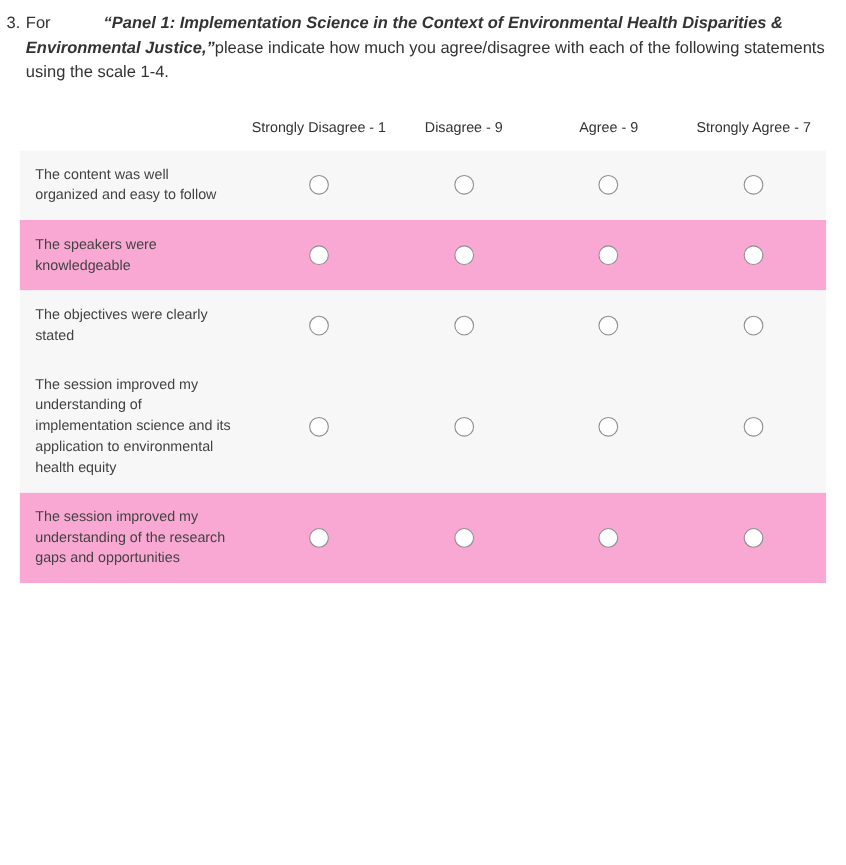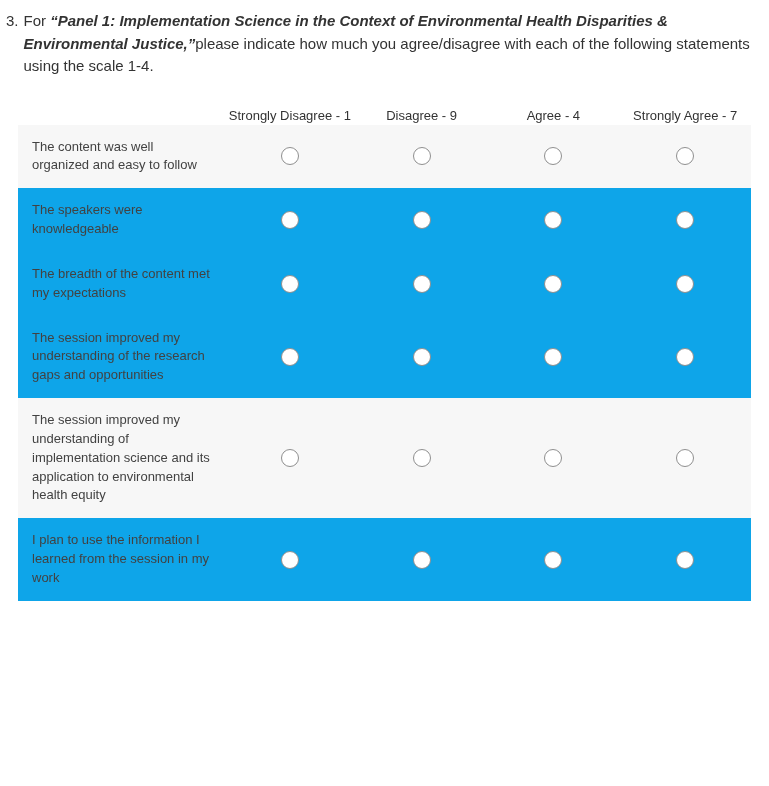--- a/index.html
+++ b/index.html
@@ -26,47 +26,48 @@
   .q-number {
     flex: 0 0 auto;
     margin-right: 5px;
   }
   .q-text {
     max-width: 742px;
   }
   .q-emph {
     font-weight: bold;
     font-style: italic;
+    margin-left: 44px;
   }
   
   .likert {
     margin-left: 12px;
     margin-top: 28px;
     width: 733px;
   }
   .likert-header {
     display: flex;
-    margin-bottom: 0;
+    margin-bottom: 12px;
   }
   .header-spacer {
     flex: 0 0 206px;
   }
   .header-cell {
     flex: 1;
     text-align: center;
     font-size: 13px;
     color: #333333;
     padding: 2px 4px;
   }
   .likert-row {
     display: flex;
     align-items: center;
   }
   .likert-row.odd  { background: #f7f7f7; }
-  .likert-row.even { background: #0ea5e9; }
+  .likert-row.even { background: #f9a8d4; }
   .row-label {
     flex: 0 0 206px;
     padding: 13px 14px;
     font-size: 13px;
     line-height: 1.45;
     color: #424242;
   }
   .radio-cell {
     flex: 1;
     display: flex;
@@ -93,21 +94,21 @@
     <span class="q-number">3.</span>
     <div class="q-text"><span>For </span><span class="q-emph">“Panel 1: Implementation Science in the Context of Environmental Health Disparities &amp; Environmental Justice,”</span><span>please indicate how much you agree/disagree with each of the following statements using the scale 1-4.</span></div>
   </div>
 
   <div class="likert">
     <div class="likert-header">
       <div class="header-spacer"></div>
 
     <div class="header-cell">Strongly Disagree - 1</div>
         <div class="header-cell">Disagree - 9</div>
-        <div class="header-cell">Agree - 4</div>
+        <div class="header-cell">Agree - 9</div>
         <div class="header-cell">Strongly Agree - 7</div>
       </div>
     <div>
 
     <div class="likert-row odd">
     <div class="row-label">The content was well organized and easy to follow</div>
   <div class="radio-cell">
             <span class="radio"></span>
           </div>
           <div class="radio-cell">
@@ -128,37 +129,22 @@
           <div class="radio-cell">
             <span class="radio"></span>
           </div>
           <div class="radio-cell">
             <span class="radio"></span>
           </div>
           <div class="radio-cell">
             <span class="radio"></span>
           </div>
         </div>
-        <div class="likert-row even">
-    <div class="row-label">The breadth of the content met my expectations</div>
-  <div class="radio-cell">
-            <span class="radio"></span>
-          </div>
-          <div class="radio-cell">
-            <span class="radio"></span>
-          </div>
-          <div class="radio-cell">
-            <span class="radio"></span>
-          </div>
-          <div class="radio-cell">
-            <span class="radio"></span>
-          </div>
-        </div>
-        <div class="likert-row even">
-    <div class="row-label">The session improved my understanding of the research gaps and opportunities</div>
+        <div class="likert-row odd">
+    <div class="row-label">The objectives were clearly stated</div>
   <div class="radio-cell">
             <span class="radio"></span>
           </div>
           <div class="radio-cell">
             <span class="radio"></span>
           </div>
           <div class="radio-cell">
             <span class="radio"></span>
           </div>
           <div class="radio-cell">
@@ -174,21 +160,21 @@
             <span class="radio"></span>
           </div>
           <div class="radio-cell">
             <span class="radio"></span>
           </div>
           <div class="radio-cell">
             <span class="radio"></span>
           </div>
         </div>
         <div class="likert-row even">
-    <div class="row-label">I plan to use the information I learned from the session in my work</div>
+    <div class="row-label">The session improved my understanding of the research gaps and opportunities</div>
   <div class="radio-cell">
             <span class="radio"></span>
           </div>
           <div class="radio-cell">
             <span class="radio"></span>
           </div>
           <div class="radio-cell">
             <span class="radio"></span>
           </div>
           <div class="radio-cell">

